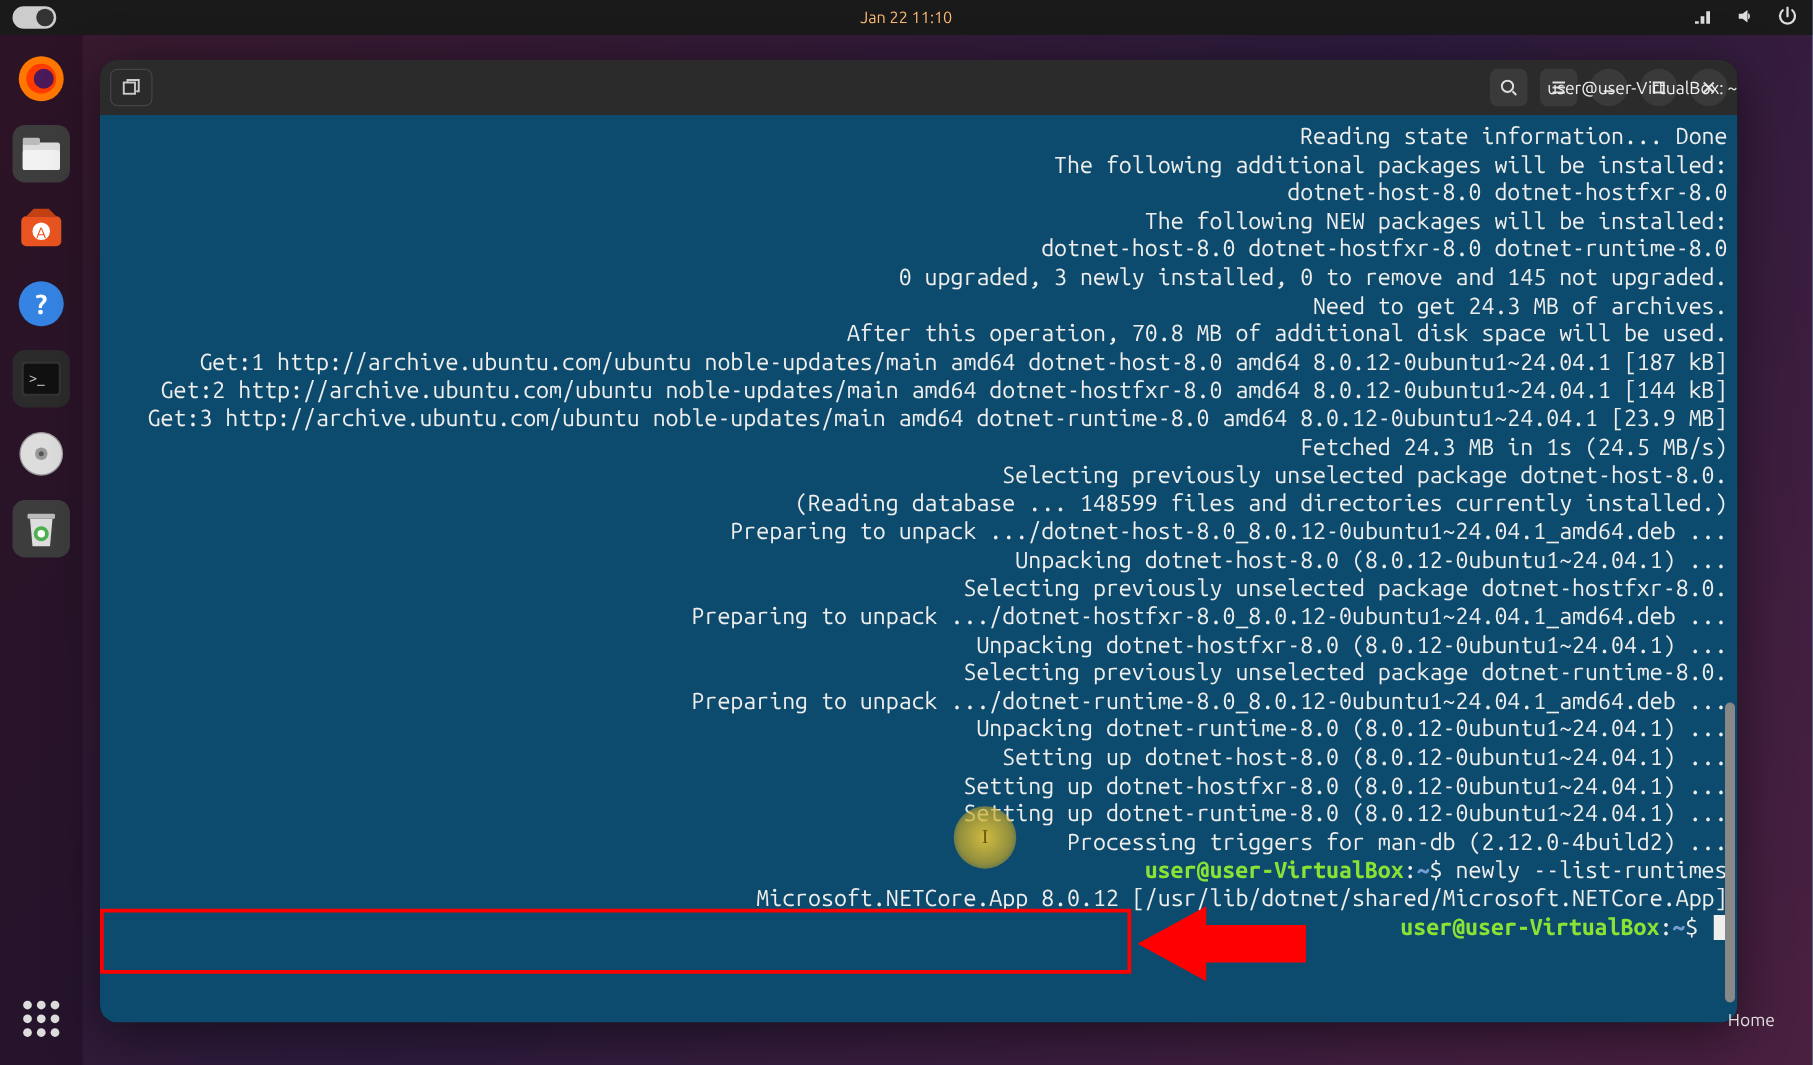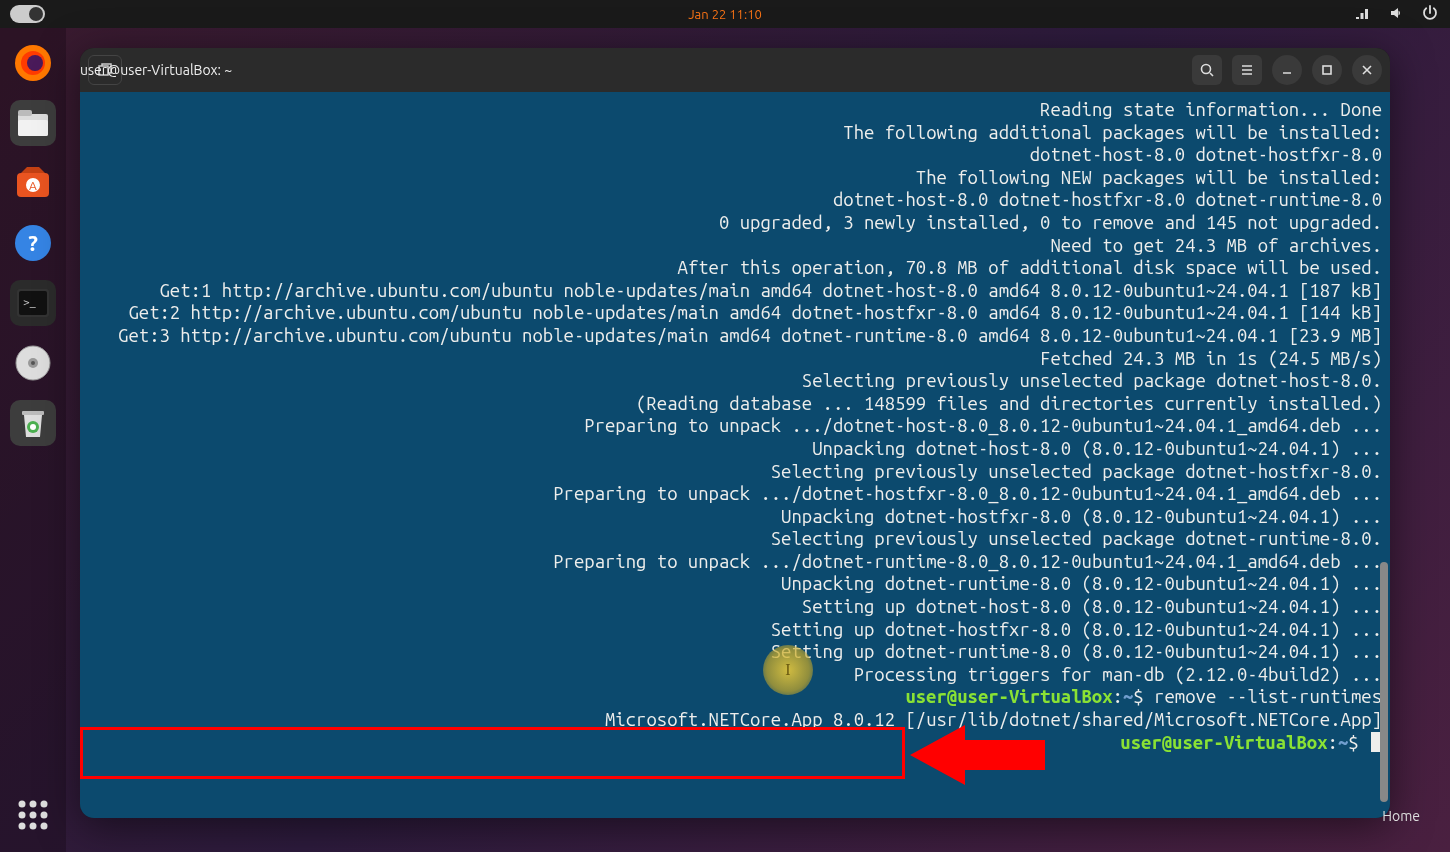--- a/index.html
+++ b/index.html
@@ -10,21 +10,21 @@
     font-family: Ubuntu, sans-serif;
     overflow: hidden;
     position: relative;
   }
   .topbar {
     height: 28px;
     background: #1a1a1a;
     display: flex;
     align-items: center;
     justify-content: center;
-    color: #f97316;
+    color: #fdba74;
     font-size: 13px;
     position: relative;
   }
   .topbar-left {
     position: absolute;
     left: 10px;
     display: flex;
     gap: 6px;
     align-items: center;
   }
@@ -102,21 +102,21 @@
   .title-tab-btn {
     width: 34px; height: 30px;
     border: 1px solid #444;
     border-radius: 6px;
     display:flex; align-items:center; justify-content:center;
     color:#ccc;
   }
   .title-text {
     position:absolute;
     left:0; right:0;
-    text-align:left;
+    text-align:right;
     color:#eee;
     font-size:14px;
     pointer-events:none;
   }
   .title-right {
     margin-left:auto;
     display:flex;
     gap:10px;
   }
   .win-btn {
@@ -332,21 +332,21 @@
 Selecting previously unselected package dotnet-hostfxr-8.0.
 Preparing to unpack .../dotnet-hostfxr-8.0_8.0.12-0ubuntu1~24.04.1_amd64.deb ...
 Unpacking dotnet-hostfxr-8.0 (8.0.12-0ubuntu1~24.04.1) ...
 Selecting previously unselected package dotnet-runtime-8.0.
 Preparing to unpack .../dotnet-runtime-8.0_8.0.12-0ubuntu1~24.04.1_amd64.deb ...
 Unpacking dotnet-runtime-8.0 (8.0.12-0ubuntu1~24.04.1) ...
 Setting up dotnet-host-8.0 (8.0.12-0ubuntu1~24.04.1) ...
 Setting up dotnet-hostfxr-8.0 (8.0.12-0ubuntu1~24.04.1) ...
 Setting up dotnet-runtime-8.0 (8.0.12-0ubuntu1~24.04.1) ...
 Processing triggers for man-db (2.12.0-4build2) ...
-</span><span class="prompt-user">user@user-VirtualBox</span><span class="prompt-colon">:</span><span class="prompt-path">~</span><span class="prompt-colon">$</span> <span>remove --list-runtimes</span>
+</span><span class="prompt-user">user@user-VirtualBox</span><span class="prompt-colon">:</span><span class="prompt-path">~</span><span class="prompt-colon">$</span> <span>newly --list-runtimes</span>
 <span>Microsoft.NETCore.App 8.0.12 [/usr/lib/dotnet/shared/Microsoft.NETCore.App]</span>
 <span class="prompt-user">user@user-VirtualBox</span><span class="prompt-colon">:</span><span class="prompt-path">~</span><span class="prompt-colon">$</span> <span class="cursor-block"></span>
     <div class="scrollbar" style="top:470px; height:240px;"></div>
   </div>
 </div>
 
 <div class="highlight-box" style="left:80px; top:727px; width:825px; height:52px;"></div>
 
 <svg class="arrow" style="left:910px; top:720px;" width="135" height="70" viewBox="0 0 135 70">
   <polygon points="0,35 55,5 55,20 135,20 135,50 55,50 55,65" fill="#ff0000"></polygon>

